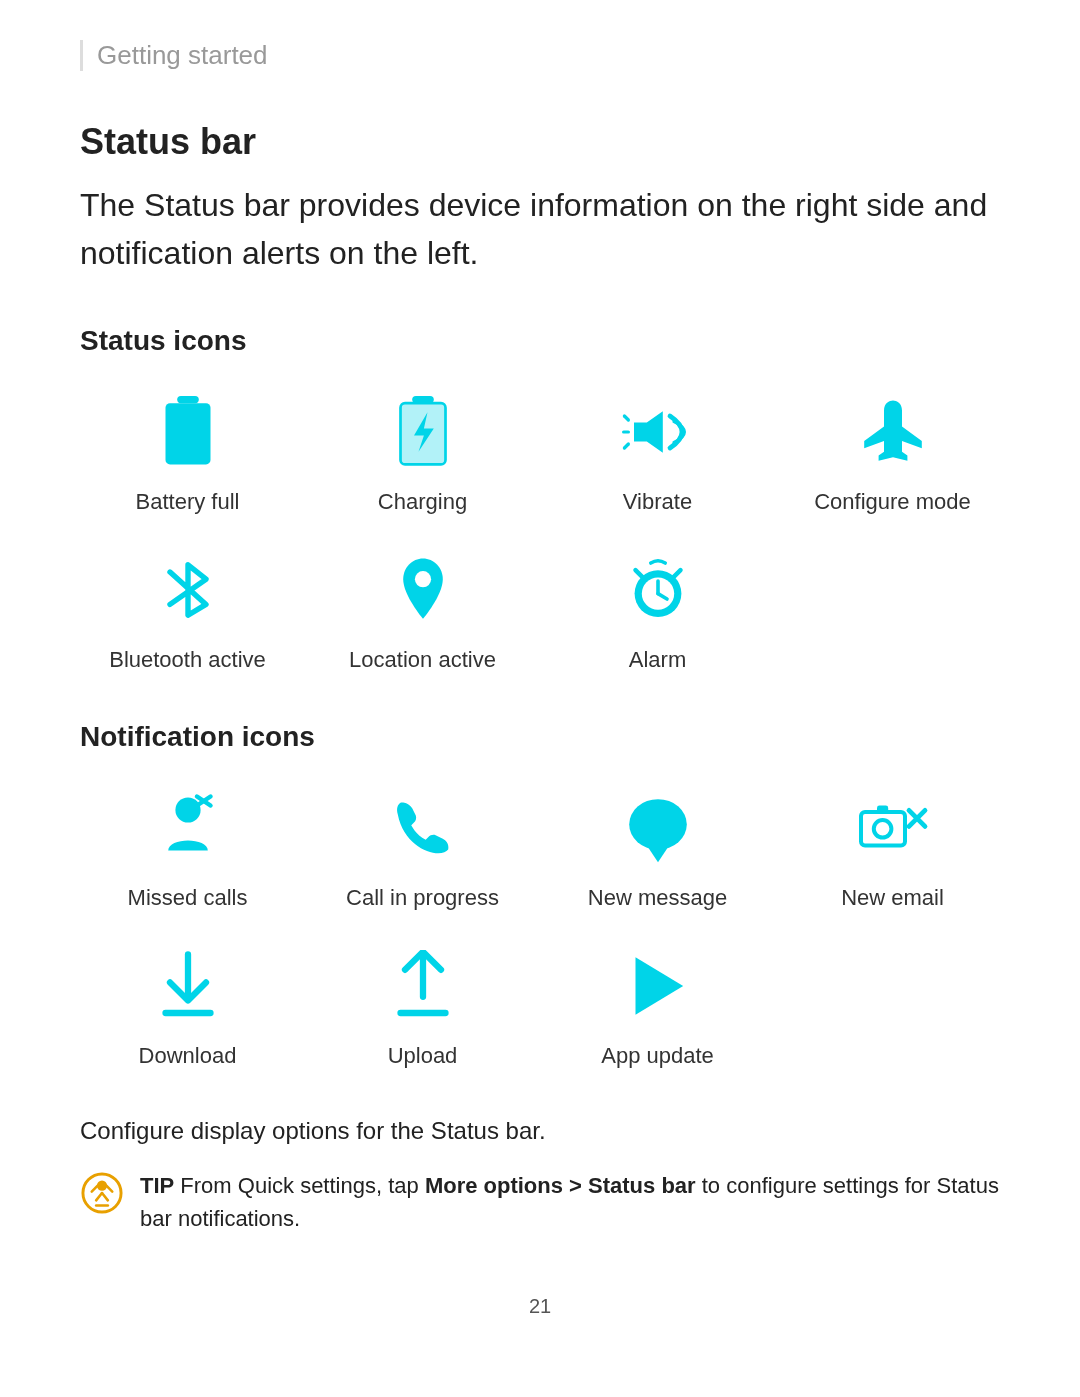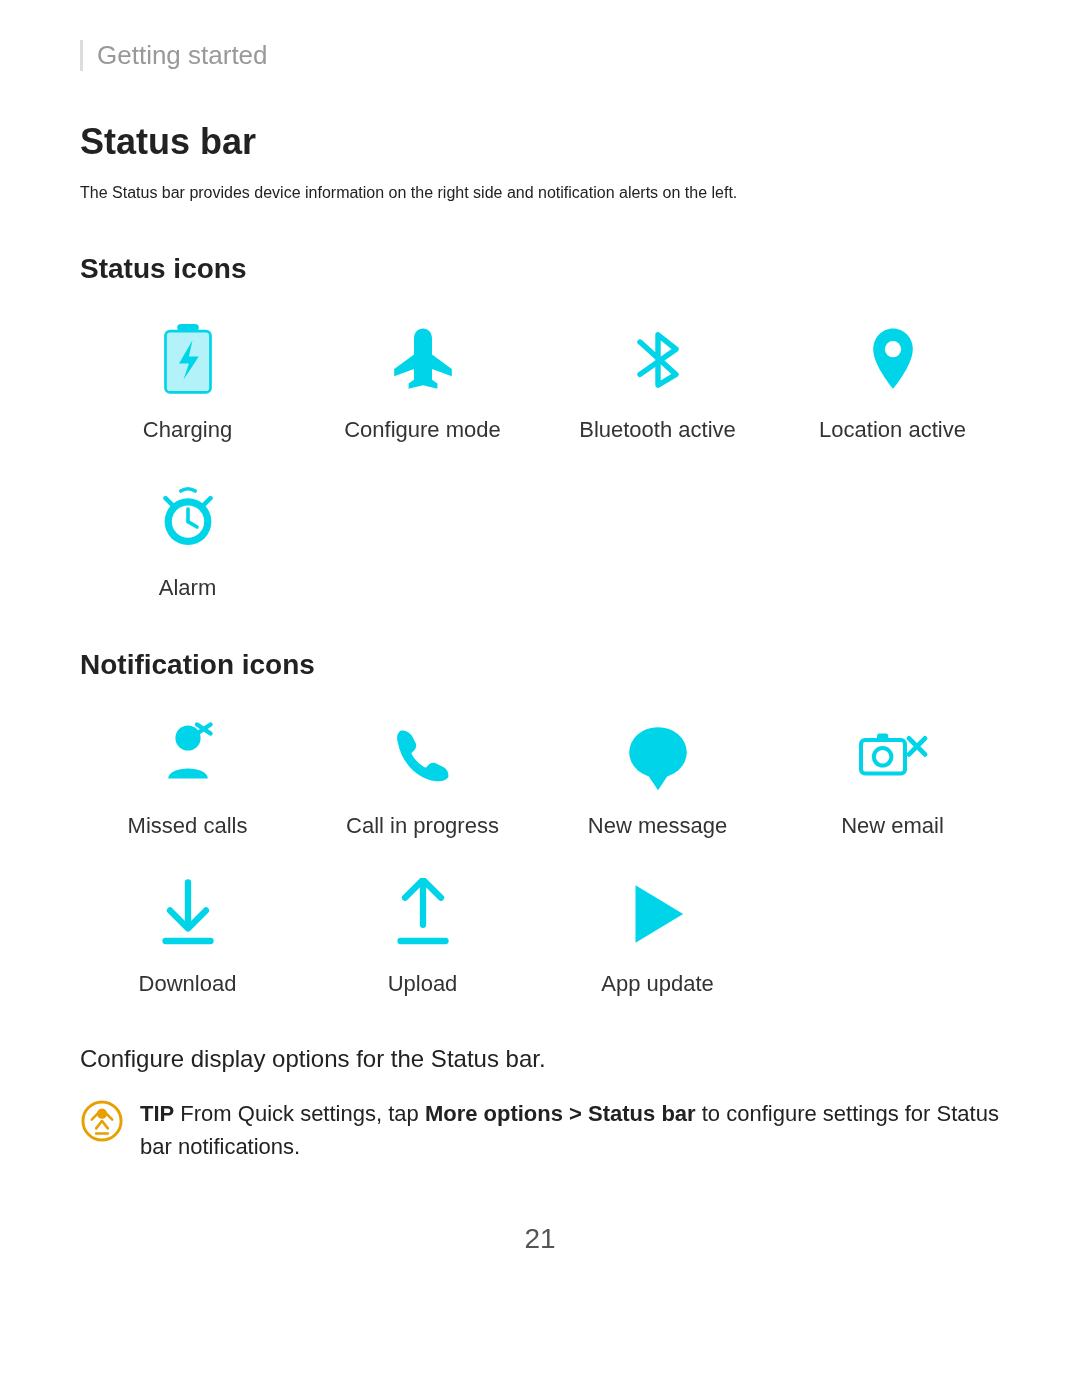--- a/index.html
+++ b/index.html
@@ -22,21 +22,21 @@
       font-weight: 300;
     }
 
     .section-title {
       font-size: 36px;
       font-weight: 700;
       margin-bottom: 18px;
     }
 
     .section-desc {
-      font-size: 16px;
+      font-size: 32px;
       line-height: 1.5;
       margin-bottom: 48px;
       color: #222;
     }
 
     .subsection-title {
       font-size: 28px;
       font-weight: 600;
       margin-bottom: 30px;
     }
@@ -92,54 +92,77 @@
       font-weight: 700;
     }
 
     .configure-text {
       font-size: 24px;
       margin-bottom: 24px;
     }
 
     .page-number {
       text-align: center;
-      font-size: 28px;
+      font-size: 20px;
       color: #555;
       margin-top: 60px;
     }
 
     .cyan { fill: #00d4e8; }
   </style>
 </head>
 <body>
 
 <div class="breadcrumb">Getting started</div>
 
 <h1 class="section-title">Status bar</h1>
 
 <p class="section-desc">The Status bar provides device information on the right side and notification alerts on the left.</p>
 
 <h2 class="subsection-title">Status icons</h2>
 
 <div class="icon-grid">
 
+  <div class="icon-item">
+    <div class="icon-wrapper">
+      <svg viewBox="0 0 60 80" xmlns="http://www.w3.org/2000/svg">
+        <rect x="18" y="0" width="24" height="8" rx="4" class="cyan"></rect>
+        <rect x="5" y="8" width="50" height="68" rx="5" class="cyan"></rect>
+      </svg>
+    </div>
+    <span class="icon-label">Battery full</span>
+  </div>
 
   <div class="icon-item">
     <div class="icon-wrapper">
       <svg viewBox="0 0 60 80" xmlns="http://www.w3.org/2000/svg">
         <rect x="18" y="0" width="24" height="8" rx="4" class="cyan"></rect>
         <rect x="5" y="8" width="50" height="68" rx="5" fill="#00d4e8" fill-opacity="0.3"></rect>
         <rect x="5" y="8" width="50" height="68" rx="5" fill="none" stroke="#00d4e8" stroke-width="3"></rect>
         <polygon points="35,18 20,44 31,44 25,62 42,36 31,36" fill="#00d4e8"></polygon>
       </svg>
     </div>
     <span class="icon-label">Charging</span>
   </div>
 
 
+  <div class="icon-item">
+    <div class="icon-wrapper">
+      <svg viewBox="0 0 90 80" xmlns="http://www.w3.org/2000/svg">
+        <polygon points="15,28 15,52 31,52 51,66 51,14 31,28" fill="#00d4e8"></polygon>
+        <path d="M60,20 Q75,30 75,40 Q75,50 60,60" stroke="#00d4e8" stroke-width="6" fill="none" stroke-linecap="round"></path>
+        <path d="M65,27 Q78,33 78,40 Q78,47 65,53" stroke="#00d4e8" stroke-width="4" fill="none" stroke-linecap="round"></path>
+
+        <line x1="8" y1="25" x2="3" y2="20" stroke="#00d4e8" stroke-width="4" stroke-linecap="round"></line>
+        <line x1="8" y1="40" x2="2" y2="40" stroke="#00d4e8" stroke-width="4" stroke-linecap="round"></line>
+        <line x1="8" y1="55" x2="3" y2="60" stroke="#00d4e8" stroke-width="4" stroke-linecap="round"></line>
+      </svg>
+    </div>
+    <span class="icon-label">Vibrate</span>
+  </div>
 
   <div class="icon-item">
     <div class="icon-wrapper">
       <svg viewBox="0 0 80 80" xmlns="http://www.w3.org/2000/svg">
         <path d="M40,5 C44,5 50,8 50,16 L50,34 L72,50 L72,58 L50,50 L50,62 L56,66 L56,72 L40,68 L24,72 L24,66 L30,62 L30,50 L8,58 L8,50 L30,34 L30,16 C30,8 36,5 40,5 Z" fill="#00d4e8"></path>
       </svg>
     </div>
     <span class="icon-label">Configure mode</span>
   </div>
 

